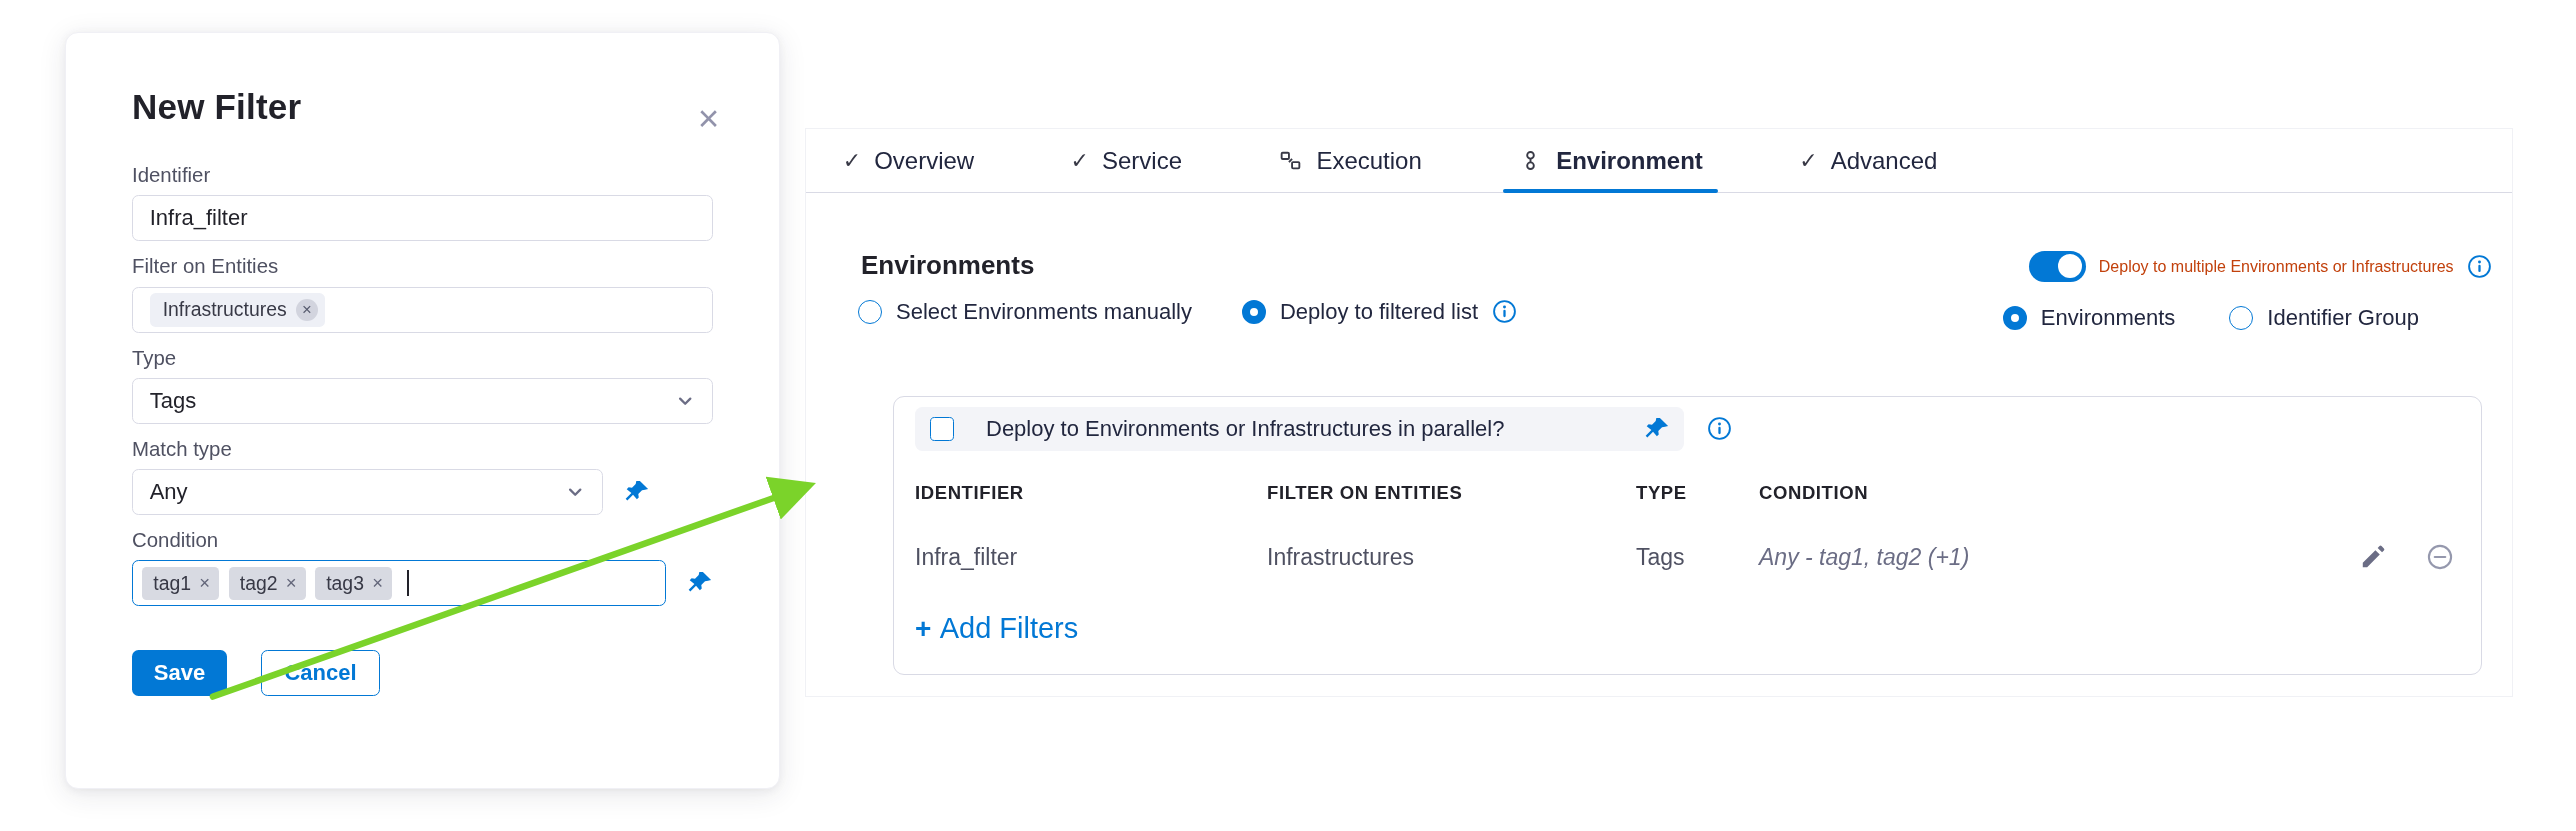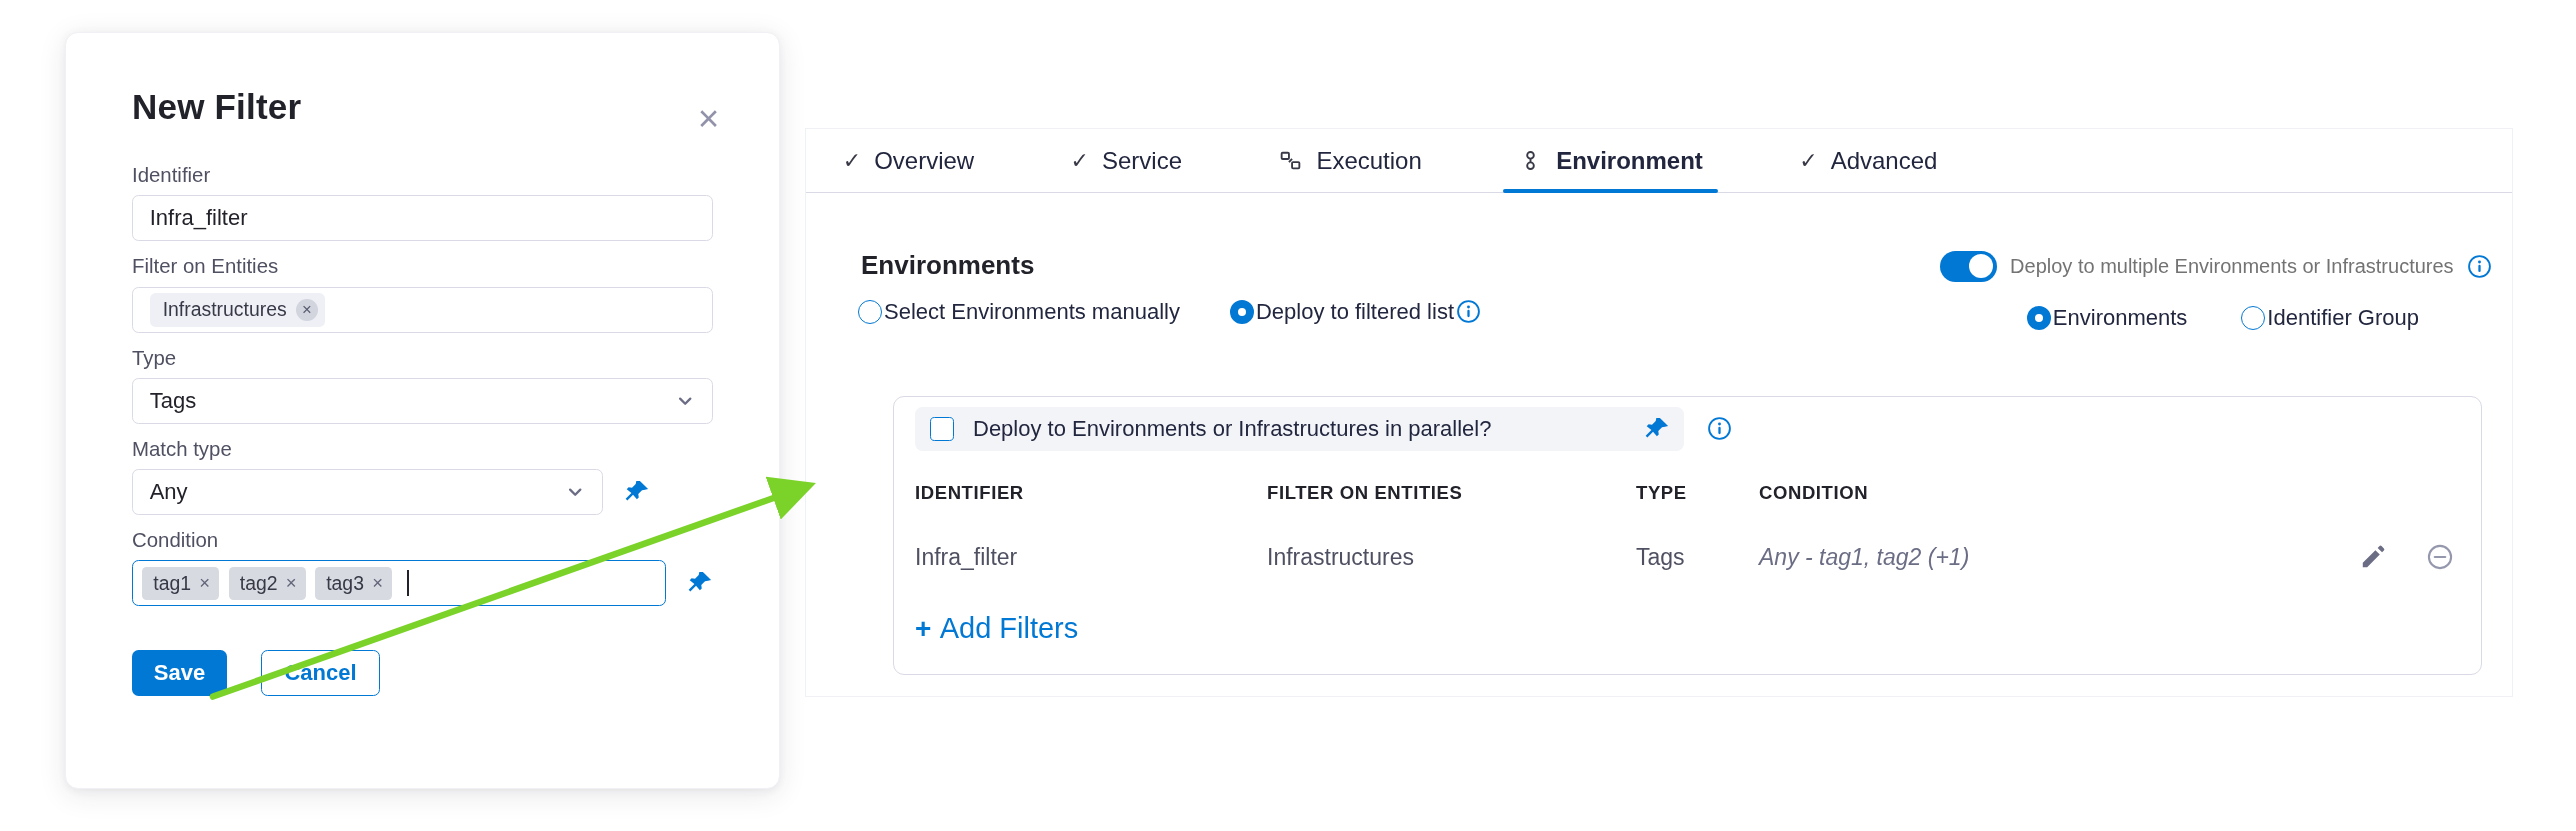--- a/index.html
+++ b/index.html
@@ -52,35 +52,35 @@
     color: #22273f; cursor: pointer; padding: 0 3.7px; }
   .tab .tab-check { font-size: 22px; color: #383946; font-weight: 700; }
   .tab.active { font-weight: 700; }
   .tab.active::after { content: ""; position: absolute; left: -11px; right: -11px; bottom: -0.9px;
     height: 3.7px; background: #0278d5; border-radius: 1.9px; }
   .tab-icon { width: 25px; height: 25px; }
 
   .content { position: relative; height: 504px; }
   .env-heading { position: absolute; left: 55px; top: 57px; font-size: 26px; font-weight: 700; color: #22222a; }
   .radio-row-left { position: absolute; left: 52px; top: 98px; height: 41px; display: flex; align-items: center; gap: 50px; }
-  .radio-group { display: flex; align-items: center; gap: 2px; cursor: pointer; }
+  .radio-group { display: flex; align-items: center; gap: 14px; cursor: pointer; }
   .radio { width: 24px; height: 24px; border-radius: 50%; background: #fff; border: 1.9px solid #0278d5; flex: 0 0 auto; }
   .radio.selected { border: 8.3px solid #0278d5; }
   .radio-label { font-size: 22px; color: #22273f; }
   .toggle-row { position: absolute; right: 20.4px; top: 53px; height: 41px; display: flex; align-items: center; gap: 13px; }
   .toggle { width: 57px; height: 31.5px; border-radius: 15.7px; background: #0278d5; position: relative; cursor: pointer; flex: 0 0 auto; }
   .toggle-knob { position: absolute; right: 3.7px; top: 3.7px; width: 24px; height: 24px; border-radius: 50%; background: #fff; }
-  .toggle-label { font-size: 20px; color: #737373; }
+  .toggle-label { font-size: 16px; color: #c2410c; }
   .radio-row-right { position: absolute; right: 93px; top: 104px; height: 41px; display: flex; align-items: center; gap: 54px; }
   .info { width: 25px; height: 25px; flex: 0 0 auto; cursor: pointer; }
 
   .filters-panel { position: absolute; left: 87px; top: 203px; width: 1589px; height: 279px;
     border: 0.9px solid #d9dae5; border-radius: 11px; background: #fff; }
   .parallel-row { position: absolute; left: 21px; top: 10.2px; width: 769px; height: 44px;
-    background: #f3f4f8; border-radius: 7.4px; display: flex; align-items: center; gap: 19px; padding: 0 13px 0 15px; }
+    background: #f3f4f8; border-radius: 7.4px; display: flex; align-items: center; gap: 32px; padding: 0 13px 0 15px; }
   .checkbox { width: 24px; height: 24px; border: 1.9px solid #0278d5; border-radius: 4.6px; background: #fff; flex: 0 0 auto; cursor: pointer; }
   .parallel-label { font-size: 22px; color: #22273f; }
   .parallel-row .pin-btn { margin-left: auto; }
   .parallel-info { position: absolute; left: 813px; top: 19.4px; }
 
   .ftable-head, .ftable-row { position: absolute; left: 0; right: 0; display: grid;
     grid-template-columns: 352px 369px 123px 1fr 157px; align-items: center; padding: 0 21px; }
   .ftable-head { top: 81px; height: 30px; }
   .ftable-head > div { font-size: 18.5px; font-weight: 700; color: #22222a; letter-spacing: 0.6px; }
   .ftable-row { top: 137px; height: 46px; }

